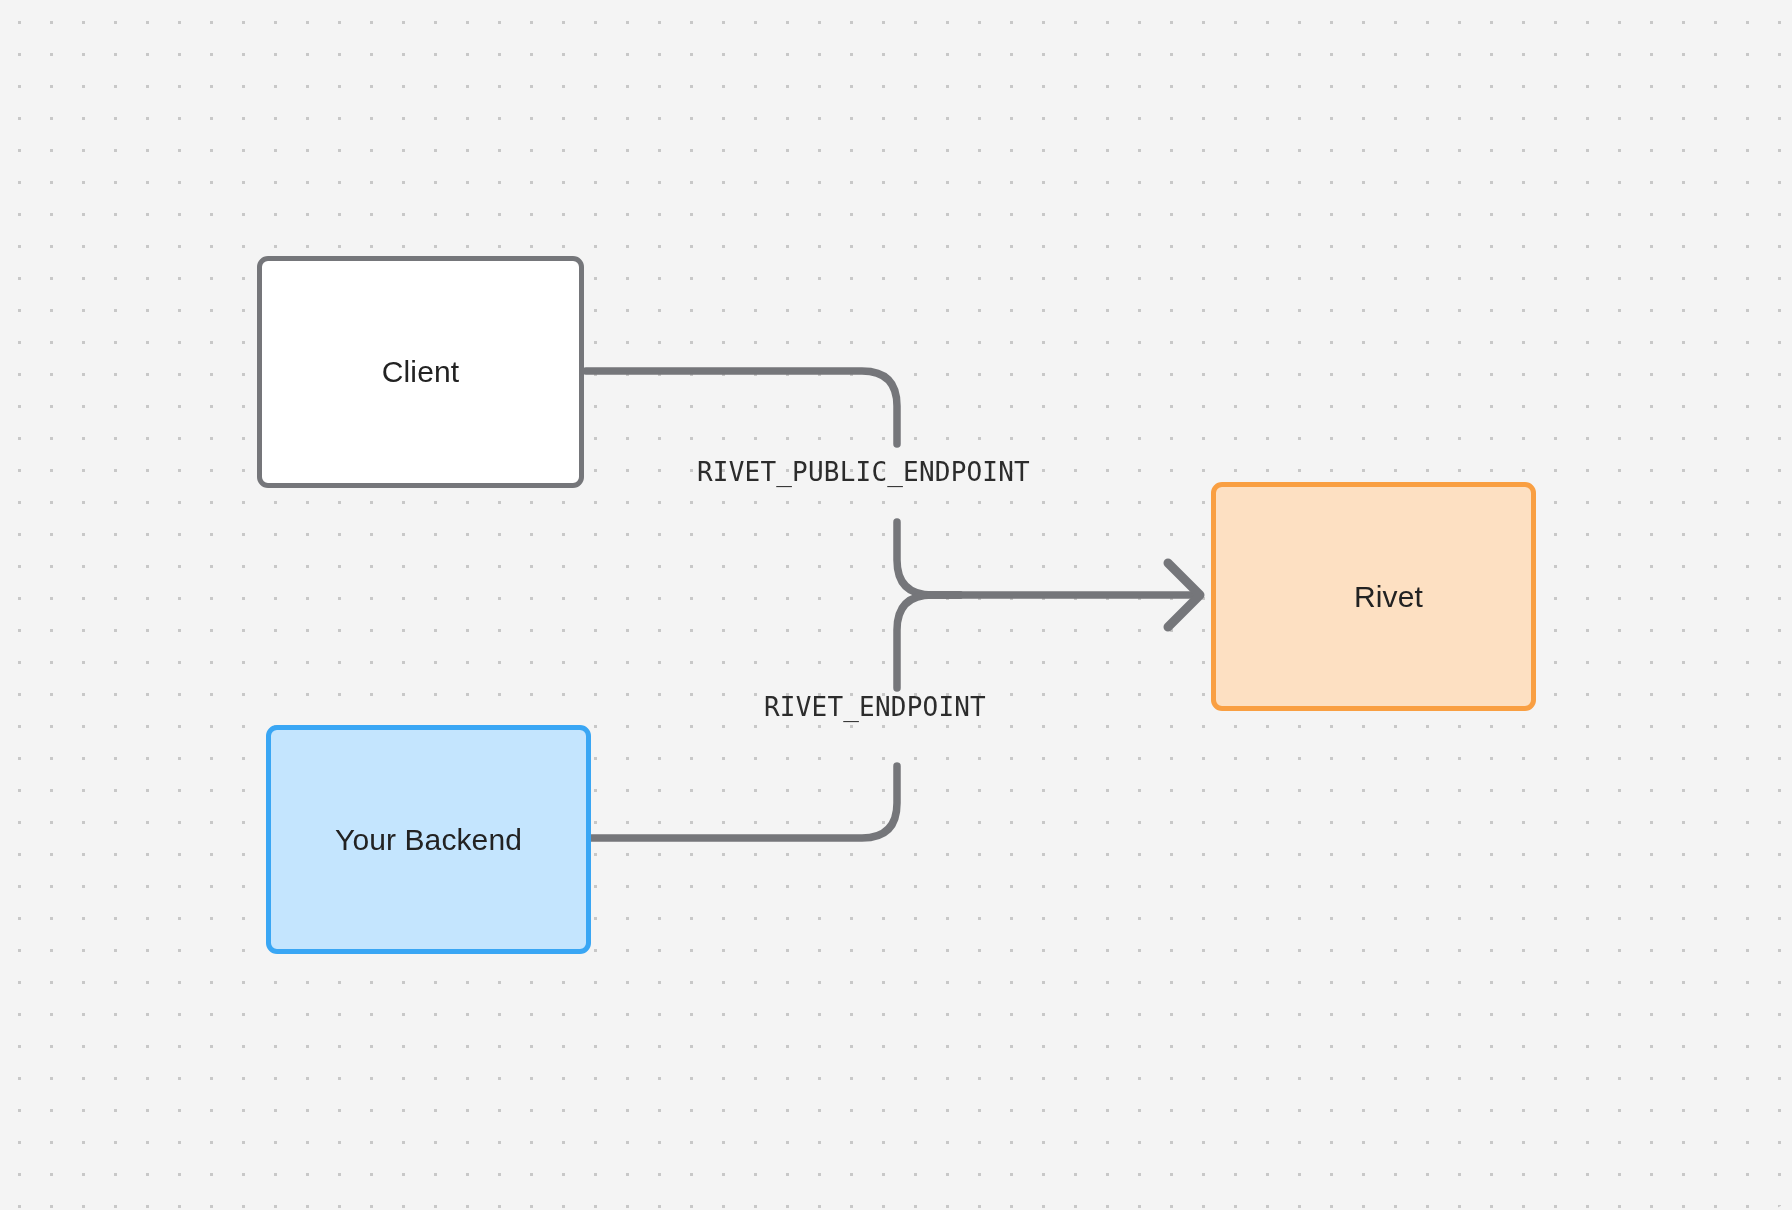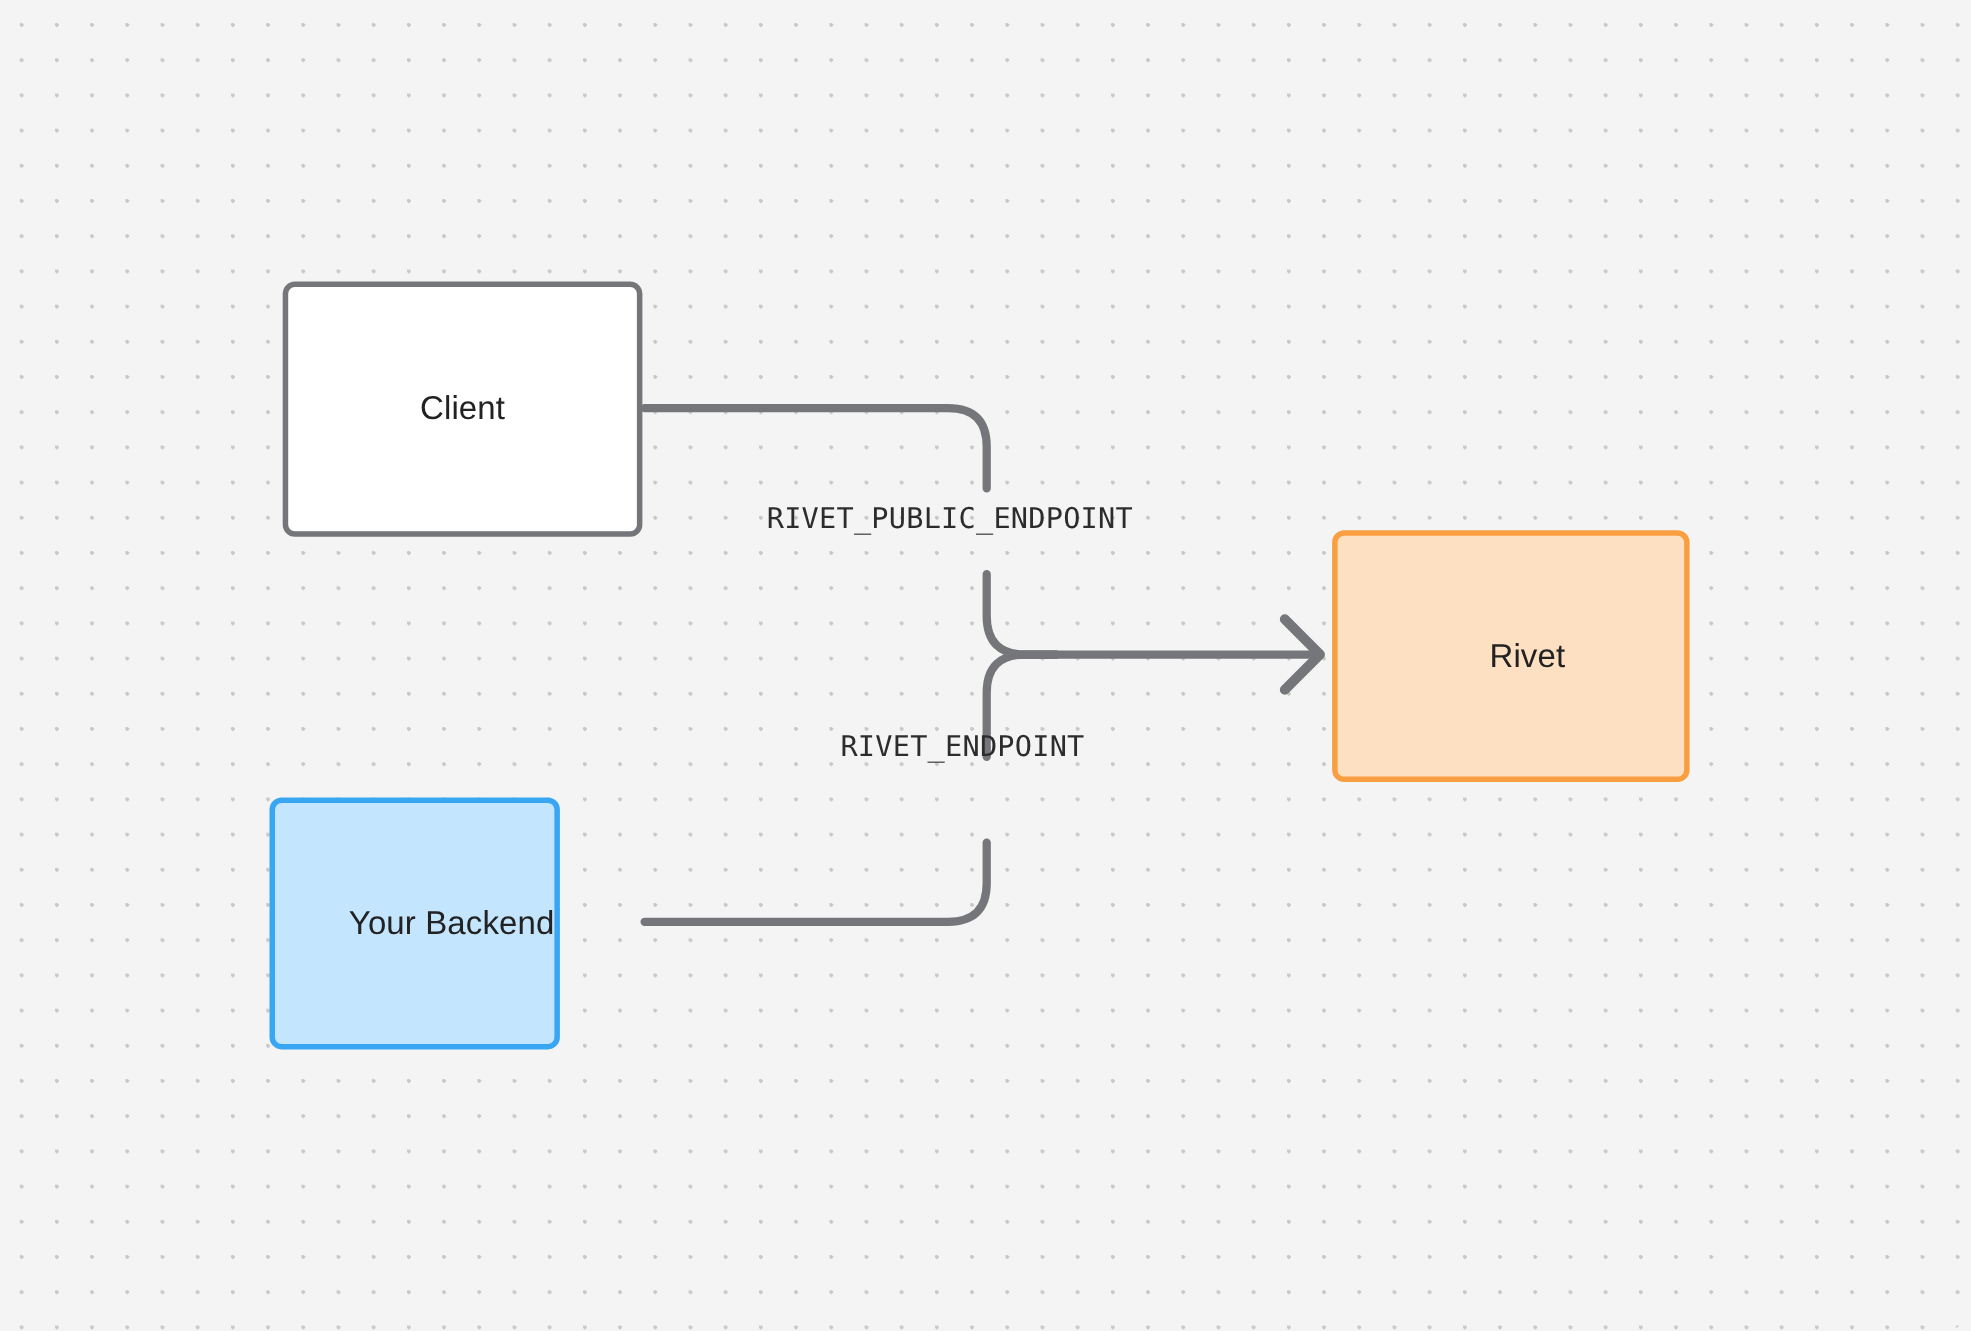--- a/index.html
+++ b/index.html
@@ -56,27 +56,26 @@
   #node-client {
     left: 257px;
     top: 256px;
     width: 327px;
     height: 232px;
     background: #ffffff;
     border-color: #75767a;
   }
 
   #node-backend {
-    left: 245px;
+    left: 266px;
     top: 725px;
-    width: 264px;
+    width: 325px;
     height: 229px;
     background: #c4e5fe;
     border-color: #39a6f4;
-    justify-content: flex-end;
   }
 
   #node-rivet {
     left: 1211px;
     top: 482px;
     width: 325px;
     height: 229px;
     background: #fde0c2;
     border-color: #f99f42;
     padding-left: 30px;
@@ -94,21 +93,21 @@
 
   #edge-label-public {
     left: 697px;
     top: 472px;
     transform: translateY(-50%);
     text-align: center;
   }
 
   #edge-label-private {
     left: 764px;
-    top: 679px;
+    top: 707px;
     transform: translateY(-50%);
   }
 </style>
 </head>
 <body>
 
 <div id="canvas">
 
   <svg id="edge-layer" width="1792" height="1210" viewBox="0 0 1792 1210" xmlns="http://www.w3.org/2000/svg">
 

